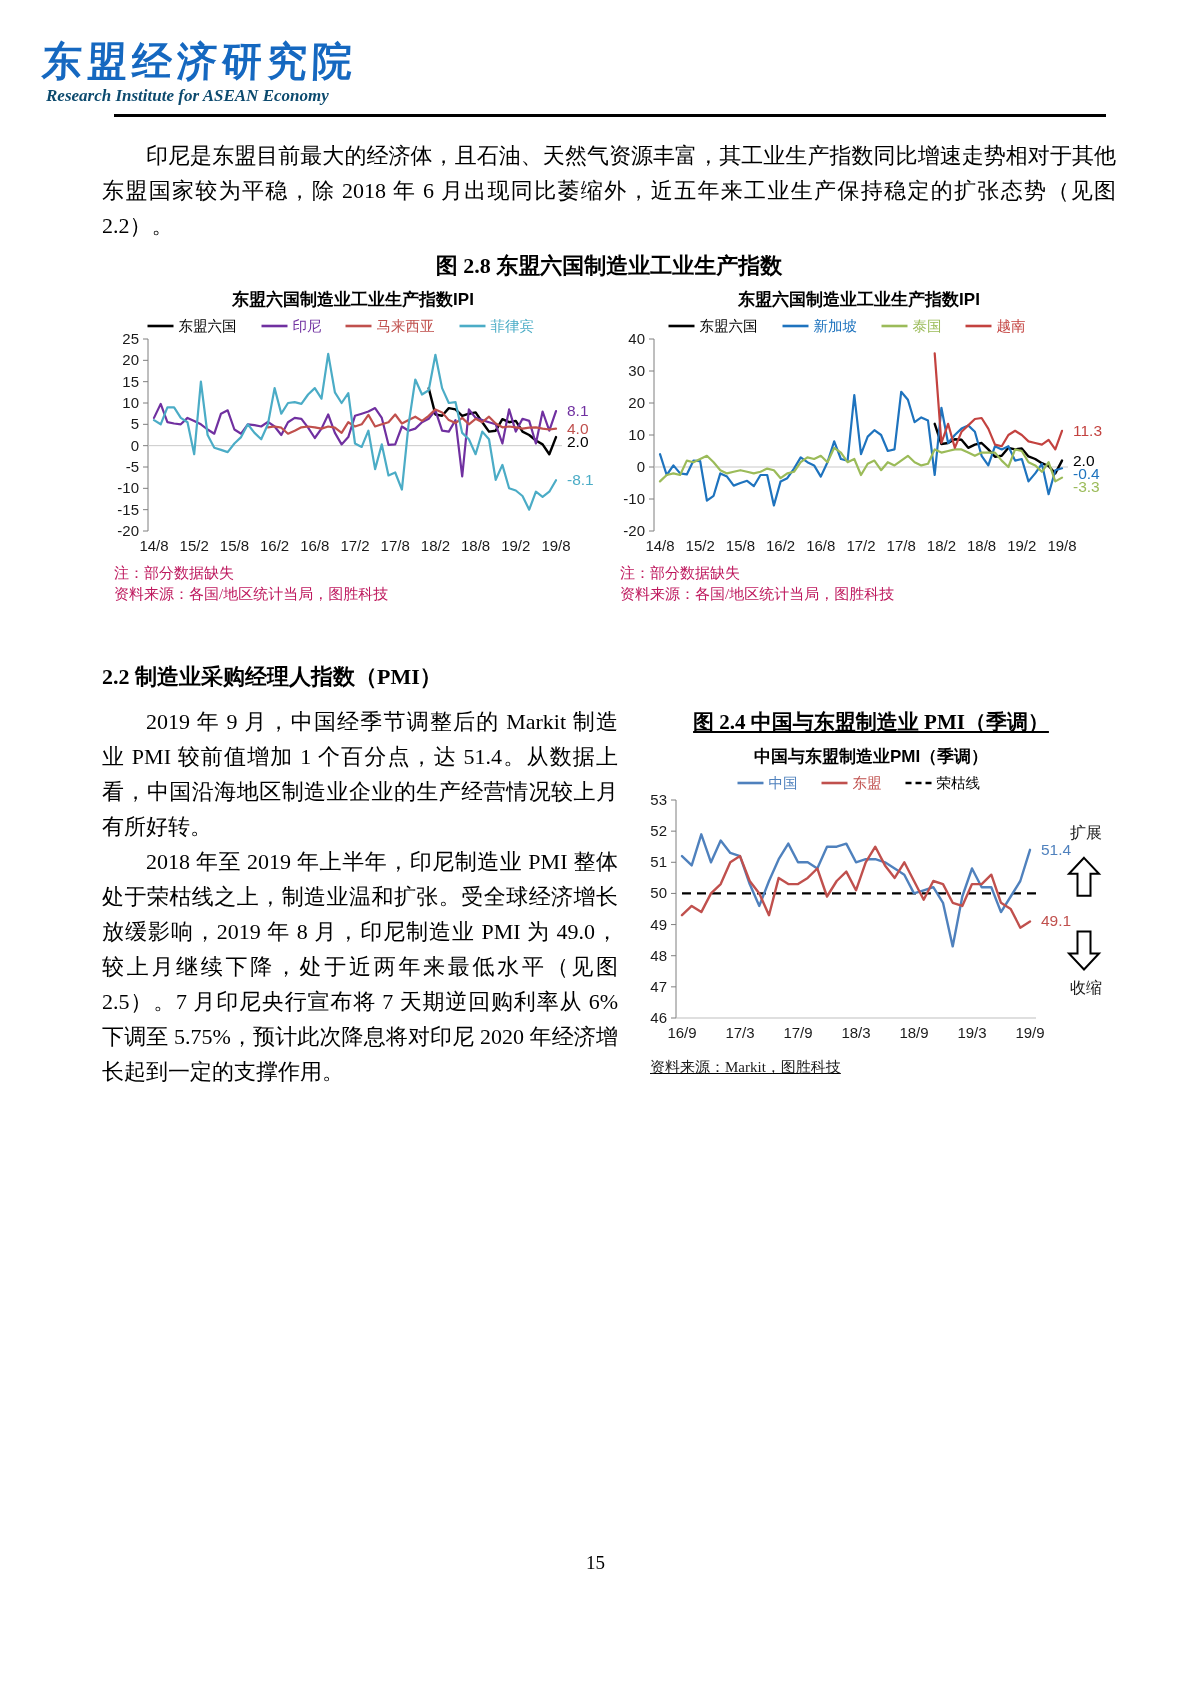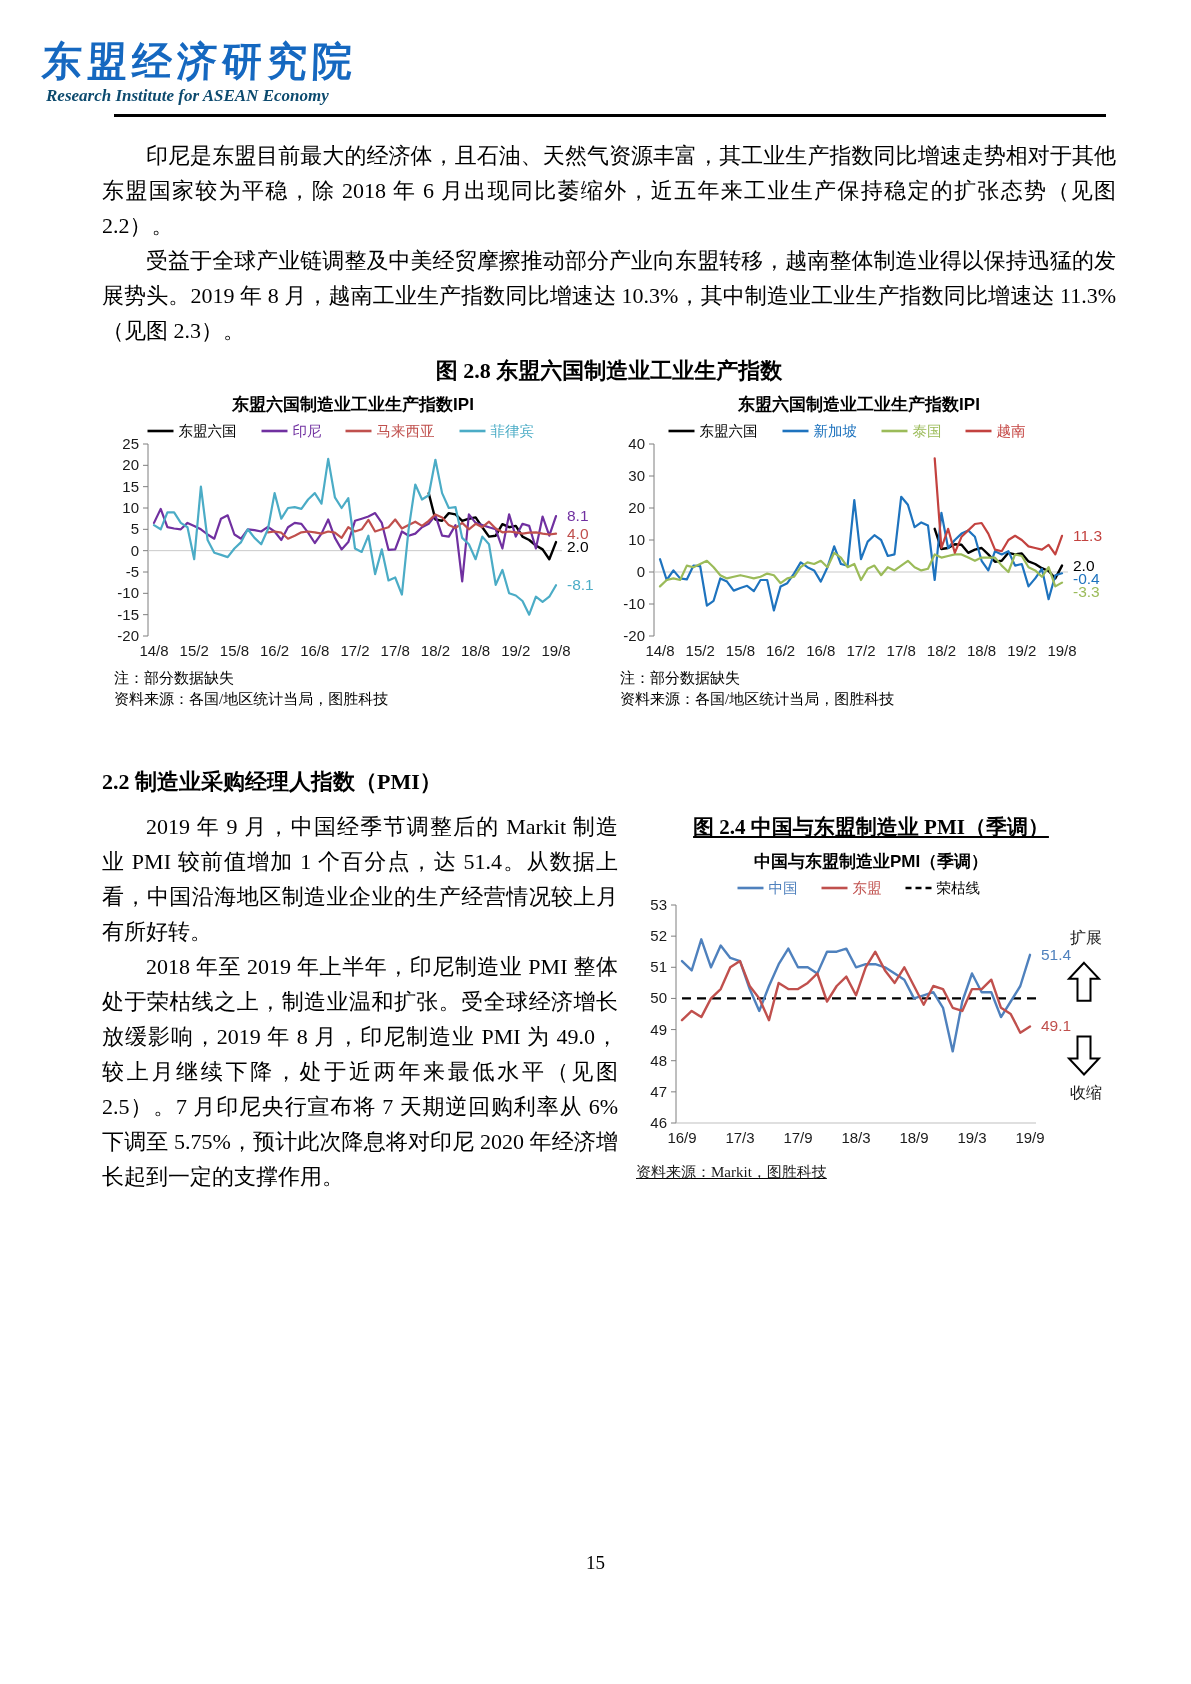--- a/index.html
+++ b/index.html
@@ -10,44 +10,43 @@
            transform:skewX(-2deg);}
   .logo-en{position:absolute;top:86px;left:46px;font-size:17px;font-style:italic;
            font-weight:bold;color:#0c4a6e;font-family:"Liberation Serif",serif;}
   .rule{position:absolute;top:114px;left:114px;width:992px;height:3px;background:#000;}
   .content{position:absolute;top:138px;left:102px;width:1014px;}
   .para{margin:0;font-size:22px;line-height:35px;text-align:justify;text-indent:2em;}
   .seg-b{font-weight:bold;}
   .fig-caption{margin:8px 0 2px 0;text-align:center;font-size:22px;font-weight:bold;}
   .charts-row{display:flex;margin-top:4px;}
   .chart-block{width:506px;}
-  .chart-note{font-size:15px;line-height:21px;color:#000000;margin-left:12px;
+  .chart-note{font-size:15px;line-height:21px;color:#be185d;margin-left:12px;
               font-family:"Liberation Serif",serif;}
   .sec-heading{margin:54px 0 4px 0;font-size:22px;font-weight:bold;text-indent:0;}
   .bottom-row{display:flex;margin-top:10px;}
   .bottom-left{width:524px;}
   .bottom-left .para{line-height:35px;}
   .bottom-right{width:490px;margin-left:8px;text-decoration:underline;}
   .fig24-caption{text-align:center;font-size:21px;font-weight:bold;margin:4px 0 6px 0;}
-  .pmi-source{font-size:15px;color:#1a1a1a;margin-left:10px;margin-top:0px;}
+  .pmi-source{font-size:15px;color:#1a1a1a;margin-left:24px;margin-top:0px;}
   .page-number{position:absolute;top:1552px;left:0;width:100%;text-align:center;
                font-size:19px;}
   svg text{font-family:"Liberation Sans",sans-serif;}
 </style>
 </head>
 <body>
 
 <div class="page">
   <div class="logo-cn">东盟经济研究院</div>
   <div class="logo-en">Research Institute for ASEAN Economy</div>
   <div class="rule"></div>
 
   <div class="content">
     <p class="para"><span>印尼是东盟目前最大的经济体，且石油、天然气资源丰富，其工业生产指数同比增速走势相对于其他东盟国家较为平稳，除 2018 年 6 月出现同比萎缩外，近五年来工业生产保持稳定的扩张态势（见图 2.2）。</span></p>
-    <p class="para"><span>受益于全球产业链调整及中美经贸摩擦推动部分产业向东盟转移，越南整体制造业得以保持迅猛的发展势头。2019 年 8 月，越南工业生产指数同比增速达 10.3%，其中制造业工业生产指数同比增速达 11.3%（见图 2.3）。</span></p>
 
     <div class="fig-caption">图 2.8 东盟六国制造业工业生产指数</div>
 
     <div class="charts-row">
       <div class="chart-block">
         <div><svg width="502" height="274" viewBox="0 0 502 274">
               <text x="251" y="20" font-size="17" fill="#000" text-anchor="middle" font-weight="bold">东盟六国制造业工业生产指数IPI</text>
               <line x1="45.5" y1="41" x2="71.5" y2="41" stroke="#000000" stroke-width="2.6"></line>
               <text x="76.5" y="46" font-size="14.5" fill="#000000">东盟六国</text>
               <line x1="159.5" y1="41" x2="185.5" y2="41" stroke="#7030a0" stroke-width="2.6"></line>

